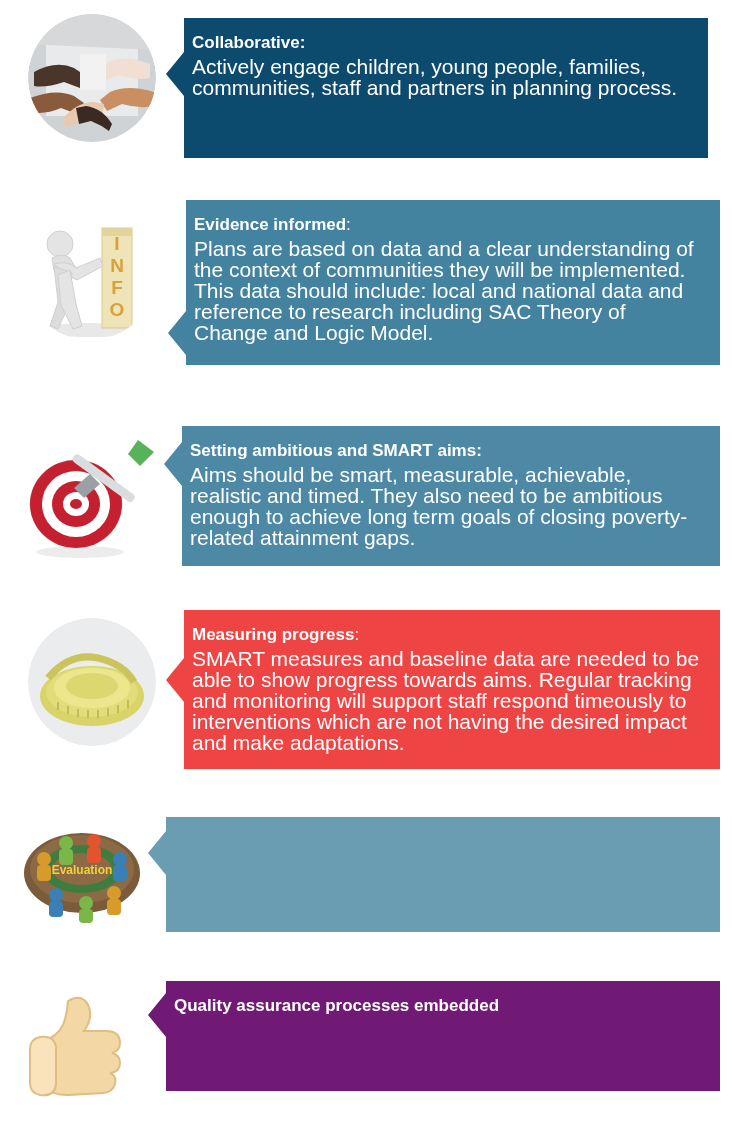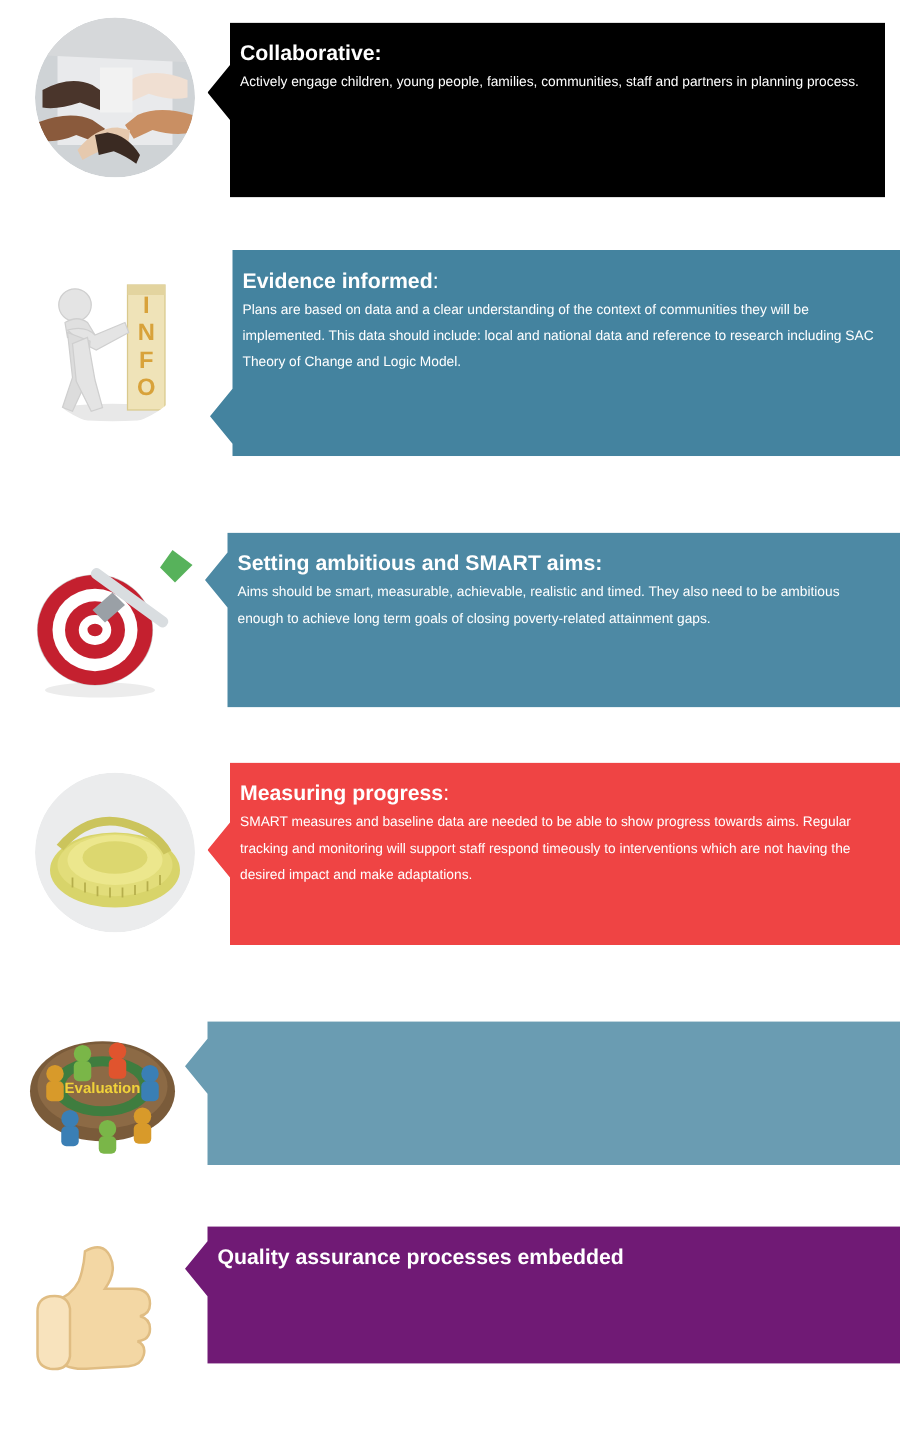--- a/index.html
+++ b/index.html
@@ -54,21 +54,21 @@
   .banner .title {
     font-weight: bold;
     font-size: 17px;
     line-height: 22px;
     margin: 0 0 2px 0;
   }
   .banner .title .normal {
     font-weight: normal;
   }
   .banner .body {
-    font-size: 11px;
+    font-size: 21px;
     line-height: 21px;
     margin: 0;
   }
 
   
   #row-0 { height: 160px; margin-top: 4px; }
   #row-1 { height: 175px; margin-top: 36px; }
   #row-2 { height: 148px; margin-top: 45px; justify-content: space-between; }
   #row-3 { height: 154px; margin-top: 42px; }
   #row-4 { height: 125px; margin-top: 45px; }
@@ -95,21 +95,21 @@
           <path d="M6 58 q22 -12 40 -4 l12 8 -6 12 -16 -6 q-18 6 -30 4 z" fill="#4a352b"></path>
           <path d="M2 84 q26 -10 44 -2 l10 7 -7 11 -16 -6 q-16 7 -31 4 z" fill="#8a5a3c"></path>
           <path d="M122 50 q-24 -10 -42 -2 l-12 8 7 12 16 -7 q18 6 31 3 z" fill="#f0dfd2"></path>
           <path d="M126 78 q-26 -8 -44 0 l-10 8 7 11 15 -7 q17 5 32 2 z" fill="#c98f63"></path>
           <path d="M34 106 q14 -18 32 -18 l10 2 -2 16 -14 -2 q-12 4 -22 10 z" fill="#e6c9ae"></path>
           <path d="M84 110 q-10 -16 -26 -18 l-10 2 3 16 12 -3 q10 4 18 10 z" fill="#3a2a22"></path>
           <rect x="52" y="40" width="26" height="36" fill="#f2f2f2"></rect>
         </g>
       </svg>
     </div>
-    <div class="banner" style="margin-left:10px;margin-right:24px;margin-top:14px;min-height:140px;clip-path:polygon(18px 0, 100% 0, 100% 100%, 18px 100%, 18px 78px, 0 56px, 18px 34px);background:#000000;">
+    <div class="banner" style="margin-left:10px;margin-right:24px;margin-top:14px;min-height:140px;clip-path:polygon(18px 0, 100% 0, 100% 100%, 18px 100%, 18px 78px, 0 56px, 18px 34px);background:#0c4a6e;">
       <p class="title"><span>Collaborative:</span><span class="normal"></span></p>
       <p class="body">Actively engage children, young people, families, communities, staff and partners in planning process.</p>
     </div>
   </div>
 
   <div class="row" id="row-1">
     <div class="icon-wrap" style="width:132px;height:132px;margin-left:24px;margin-top:8px;background:transparent;">
       <svg width="132" height="132" viewBox="0 0 132 132">
         <ellipse cx="66" cy="122" rx="52" ry="7" fill="#e8e8e8"></ellipse>
 

